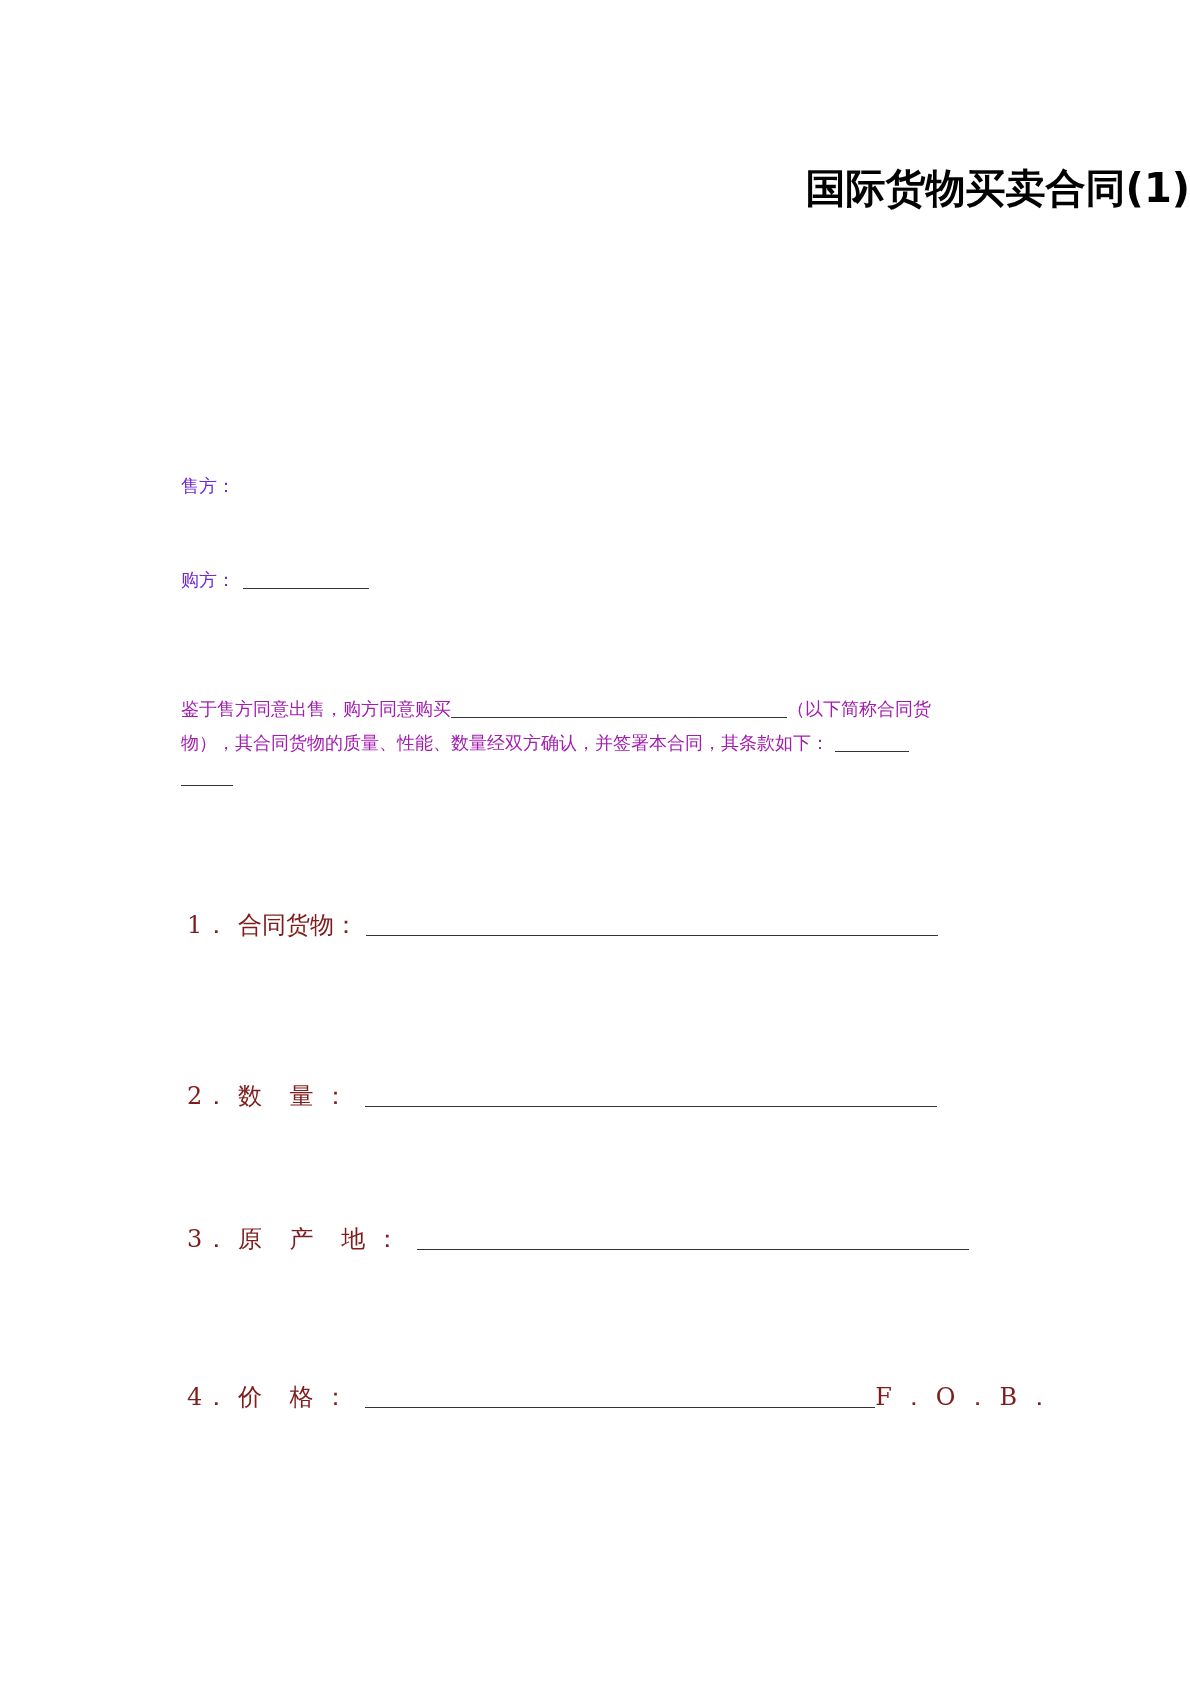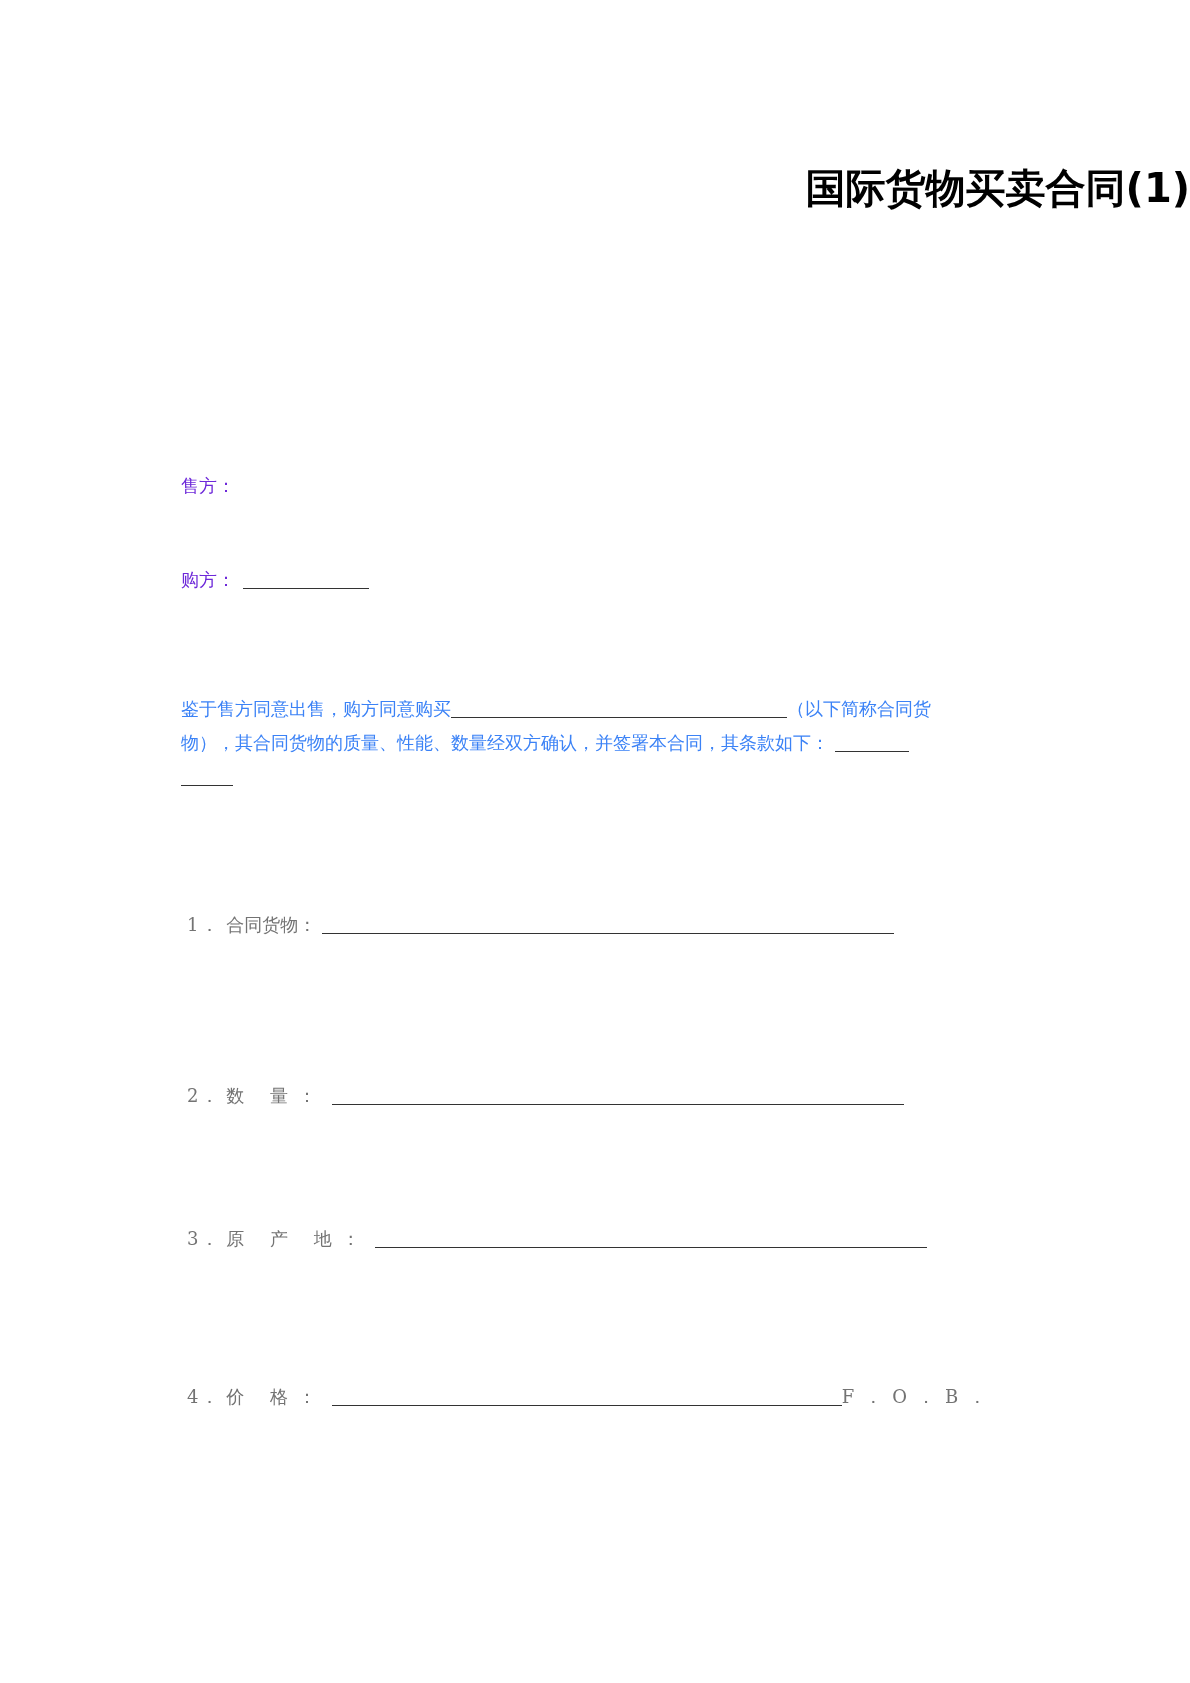--- a/index.html
+++ b/index.html
@@ -49,34 +49,34 @@
       height: 16px;
       vertical-align: baseline;
       margin-bottom: -3px;
     }
     .para {
       position: absolute;
       left: 181px;
       width: 830px;
       font-size: 18px;
       line-height: 34px;
-      color: #3b82f6;
+      color: #a21caf;
     }
     .para .row {
       position: relative;
       height: 34px;
       white-space: nowrap;
     }
     .item {
       position: absolute;
       left: 187px;
-      font-size: 18px;
+      font-size: 24px;
       line-height: 24px;
       white-space: nowrap;
-      color: #737373;
+      color: #7f1d1d;
     }
     .num { letter-spacing: 2px; }
     .spaced { letter-spacing: 10px; }
     .fob { letter-spacing: 10px; }
   </style>
 </head>
 <body>
 
 <div class="page">
 

